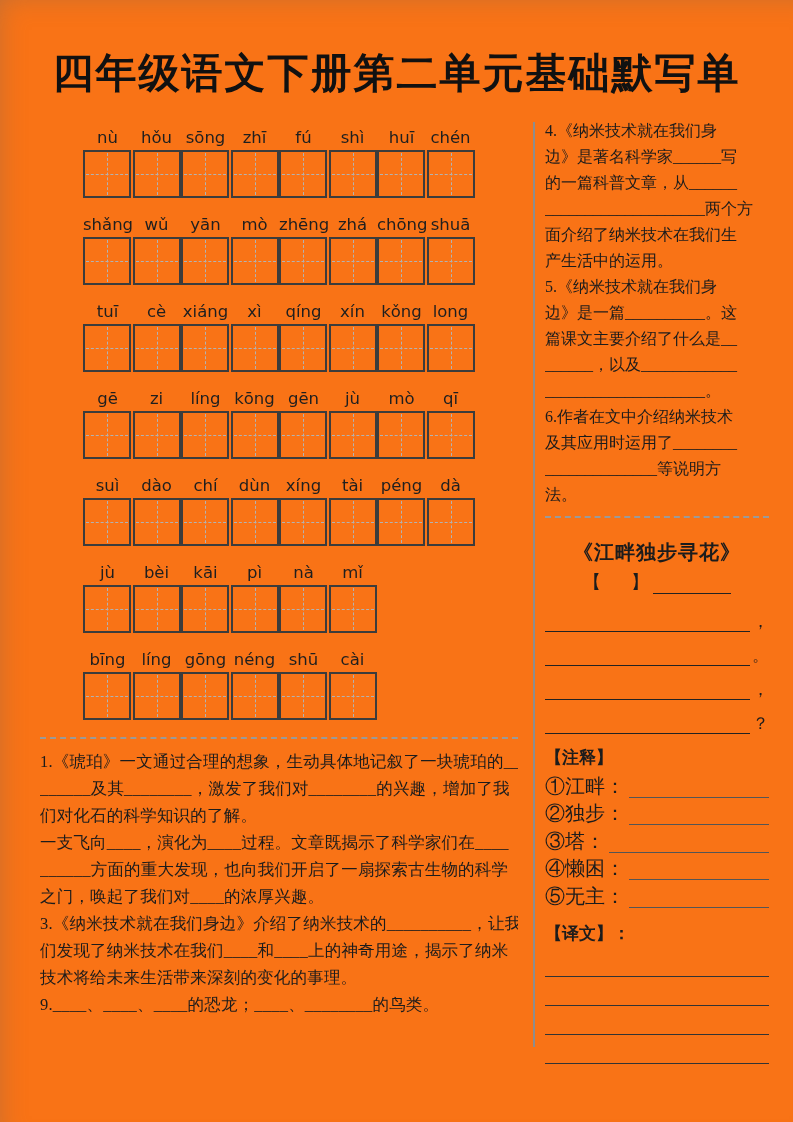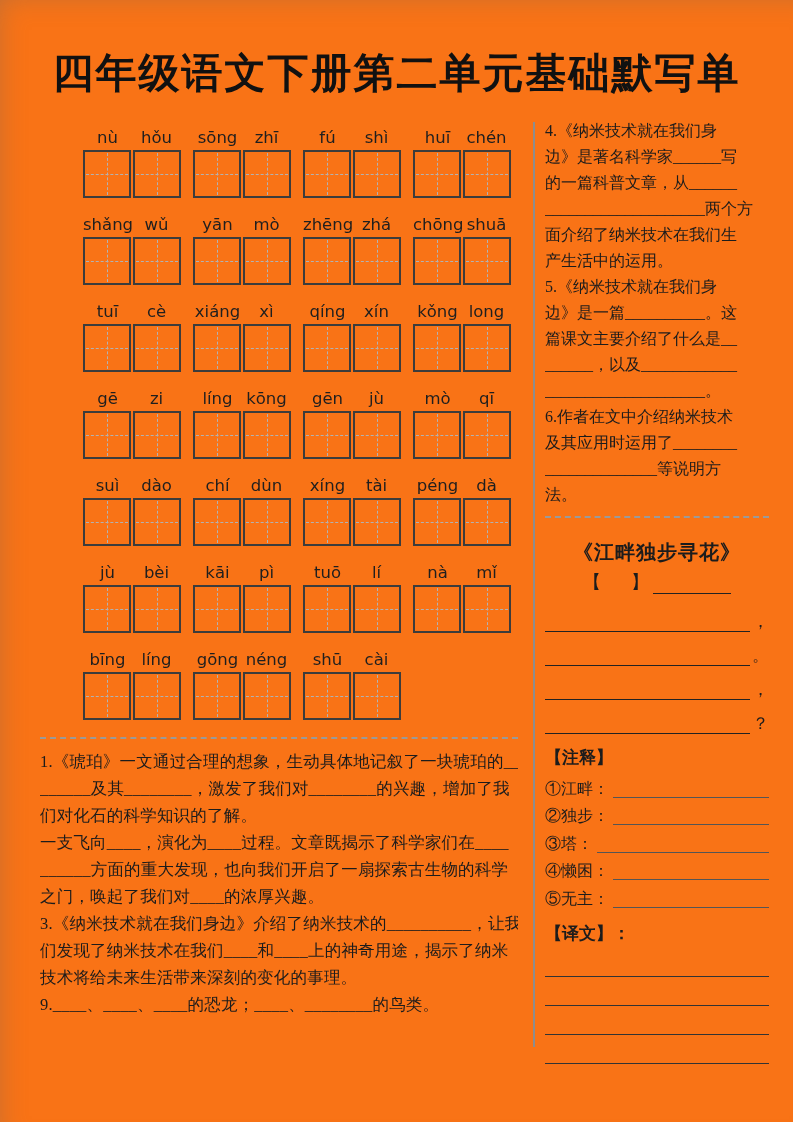--- a/index.html
+++ b/index.html
@@ -16,21 +16,21 @@
   }
   .title {
     position:absolute; top:46px; left:0;
     width:100%; text-align:center;
     font-size:41px; font-weight:bold;
     letter-spacing:2px; margin:0;
     color:#111;
   }
   
   .left-col { position:absolute; left:40px; top:128px; width:478px; }
-  .py-row { display:flex; gap:12px; margin-left:15px; margin-bottom:17px;padding-left:28px; }
+  .py-row { display:flex; margin-left:15px; margin-bottom:17px;padding-left:28px; }
   .py-group { width:98px; }
   .py-labels { display:flex; height:22px; }
   .py-syllable {
     width:49px; text-align:center;
     font-family:"DejaVu Sans", sans-serif;
     font-size:16.5px; color:#1f1f1f; line-height:20px;
   }
   .py-boxes { display:flex; gap:2px; }
   .tian-box {
     position:relative; width:44px; height:44px;
@@ -69,21 +69,21 @@
     display:flex; align-items:flex-end; justify-content:center;
     height:28px; font-size:18px; margin-bottom:4px;
   }
   .pa-spacer { display:inline-block; width:30px; }
   .pa-blank { display:inline-block; width:78px; border-bottom:1.5px solid #222; height:20px; margin-left:4px; }
   .poem-line { display:flex; align-items:flex-end; height:34px; }
   .poem-blank { flex:1; border-bottom:1.5px solid #222; height:10px; }
   .poem-punct { font-size:17px; line-height:20px; padding-left:2px; }
   .notes-header, .trans-header { font-size:17px; font-weight:bold; line-height:28px; margin-top:10px; }
   .note-item { display:flex; align-items:flex-end; height:27.5px; }
-  .note-label { font-size:16px; white-space:nowrap; }
+  .note-label { font-size:20px; white-space:nowrap; }
   .note-blank { flex:1; border-bottom:1.5px solid #555; height:8px; margin-left:4px; margin-bottom:2px; }
   .trans-line { border-bottom:1.5px solid #333; height:27px; margin-top:1px; }
 </style>
 </head>
 <body>
 
 <div class="page">
   <h1 class="title">四年级语文下册第二单元基础默写单</h1>
 
   <div class="left-col">
@@ -306,30 +306,20 @@
             </div>
             <div class="py-boxes">
               <div class="tian-box"></div>
               <div class="tian-box"></div>
             </div>
           </div>
           <div class="py-group">
             <div class="py-labels">
               <span class="py-syllable">kāi</span>
               <span class="py-syllable">pì</span>
-            </div>
-            <div class="py-boxes">
-              <div class="tian-box"></div>
-              <div class="tian-box"></div>
-            </div>
-          </div>
-          <div class="py-group">
-            <div class="py-labels">
-              <span class="py-syllable">tuō</span>
-              <span class="py-syllable">lí</span>
             </div>
             <div class="py-boxes">
               <div class="tian-box"></div>
               <div class="tian-box"></div>
             </div>
           </div>
           <div class="py-group">
             <div class="py-labels">
               <span class="py-syllable">nà</span>
               <span class="py-syllable">mǐ</span>

